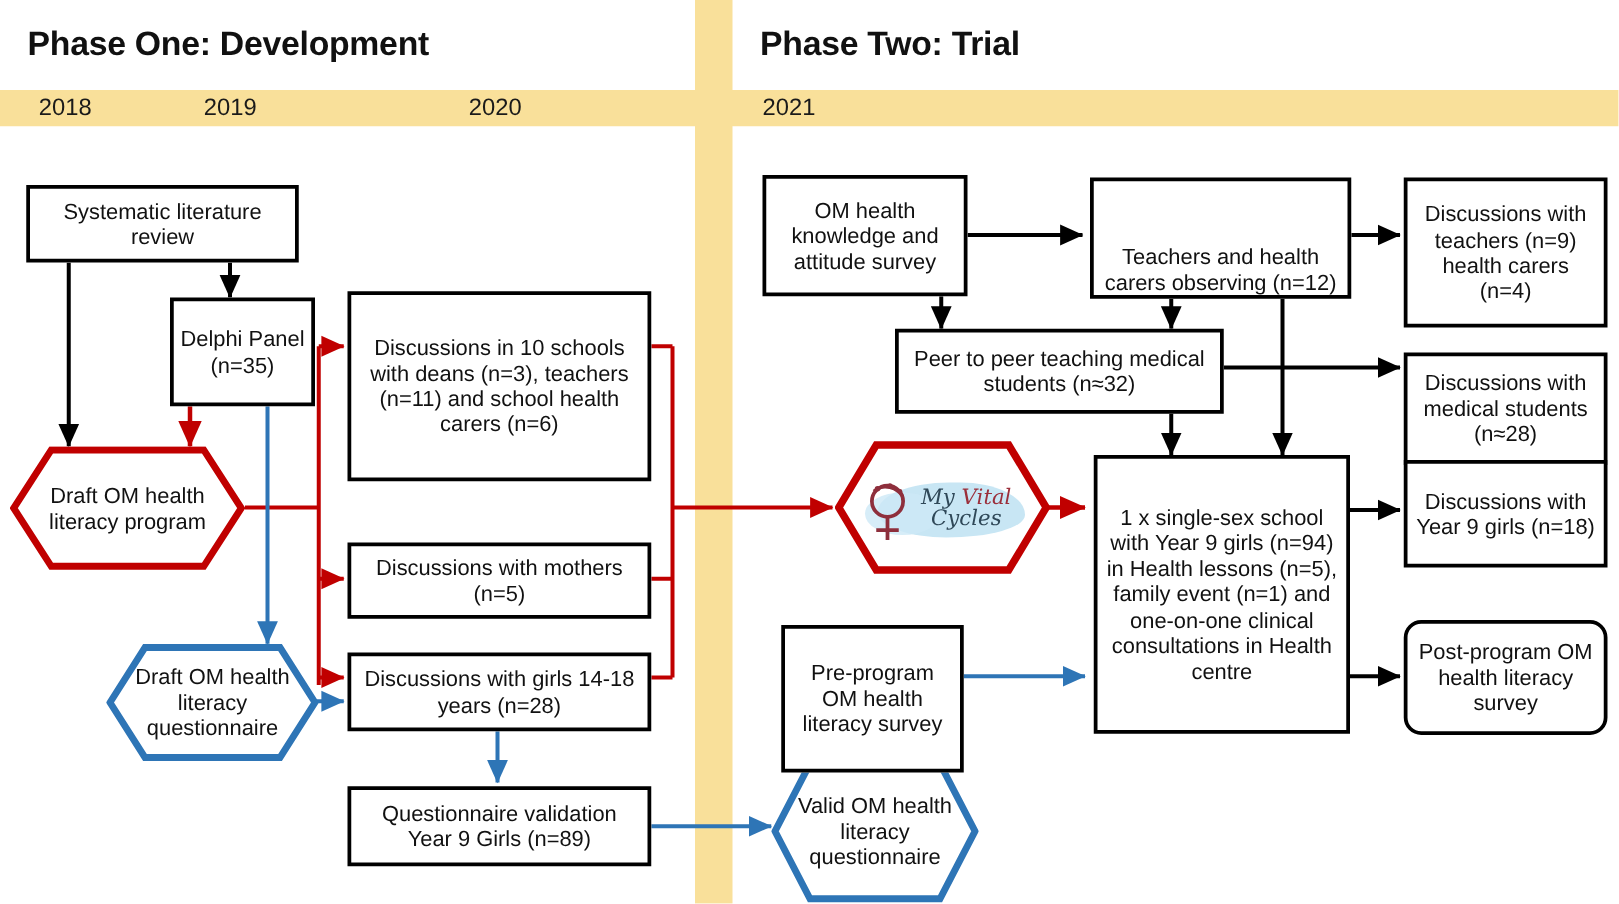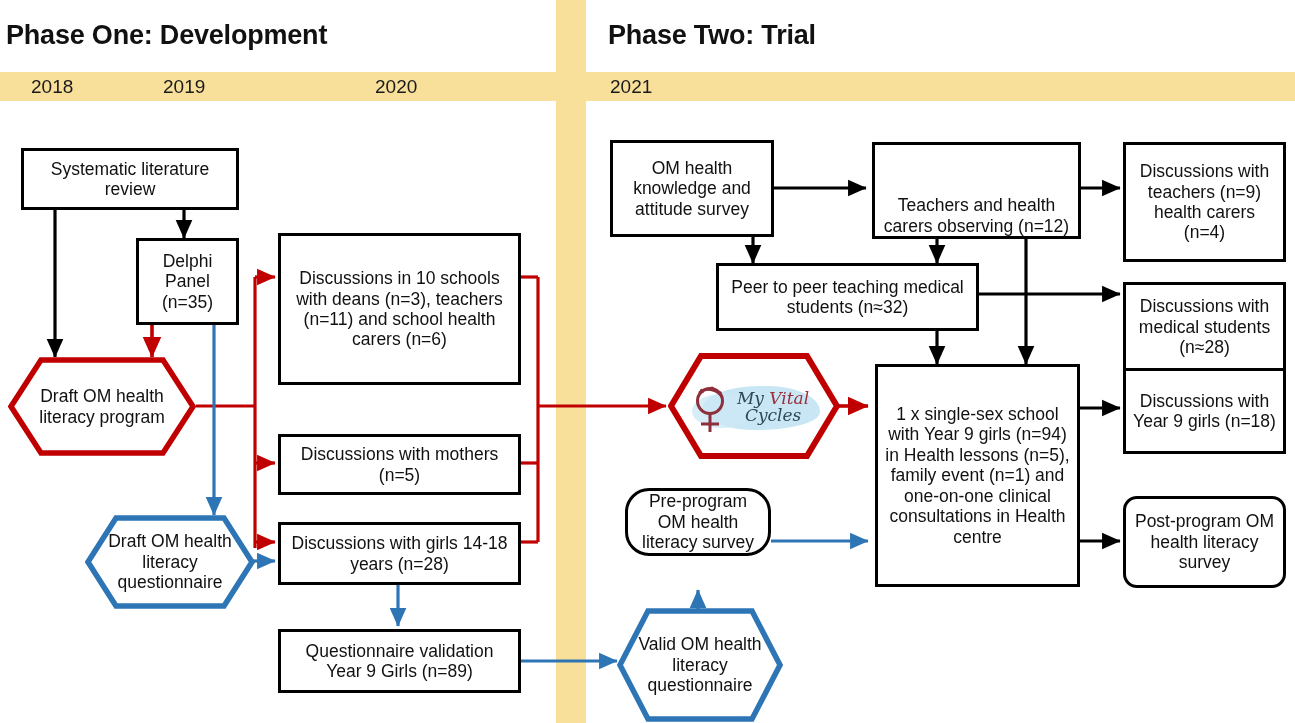--- a/index.html
+++ b/index.html
@@ -30,21 +30,21 @@
   .logo-venus{position:absolute;left:6px;top:6px;z-index:5;}
 </style>
 </head>
 <body>
 
 <div id="stage">
 
   <div class="band-h" style="left:0;top:72px;width:1295px;height:29px;"></div>
   <div class="band-v" style="left:556px;top:0;width:30px;height:723px;"></div>
 
-  <div class="phase-title" style="left:6px;top:20px;text-align:center;">Phase One: Development</div>
+  <div class="phase-title" style="left:22px;top:20px;text-align:center;">Phase One: Development</div>
   <div class="phase-title" style="left:608px;top:20px;">Phase Two: Trial</div>
 
   <div class="yearlbl" style="left:31px;top:76px;">2018</div>
   <div class="yearlbl" style="left:163px;top:76px;">2019</div>
   <div class="yearlbl" style="left:375px;top:76px;">2020</div>
   <div class="yearlbl" style="left:610px;top:76px;">2021</div>
 
   <svg class="edges" viewBox="0 0 1295 723">
     <defs>
       <marker id="ab" markerWidth="7" markerHeight="7" refX="5.6" refY="3" orient="auto" markerUnits="strokeWidth">
@@ -96,21 +96,21 @@
       <path d="M937,326 L937,364" stroke="#000" stroke-width="3.2" marker-end="url(#ab)"></path>
       <path d="M1080,408 L1120,408" stroke="#000" stroke-width="3.2" marker-end="url(#ab)"></path>
       <path d="M1080,541 L1120,541" stroke="#000" stroke-width="3.2" marker-end="url(#ab)"></path>
     </g>
   </svg>
 
   <div class="node box" style="left:21px;top:148px;width:218px;height:62px;">
     <span class="txt">Systematic literature review</span>
   </div>
 
-  <div class="node box" style="left:136px;top:238px;width:103px;height:87px;">
+  <div class="node box" style="left:136px;top:238px;width:116px;height:87px;">
     <span class="txt">Delphi Panel (n=35)</span>
   </div>
 
   <div class="node hex" style="left:8px;top:357px;width:188px;height:99px;">
     <svg class="hexsvg" viewBox="0 0 188 99" preserveAspectRatio="none">
       <polygon points="33,3 155,3 185,49.5 155,96 33,96 3,49.5" fill="#fff" stroke="#C00000" stroke-width="5.5"></polygon>
     </svg>
     <span class="txt">Draft OM health literacy program</span>
   </div>
 
@@ -188,21 +188,21 @@
   </div>
 
   <div class="node box" style="left:1123px;top:282px;width:163px;height:90px;">
     <span class="txt">Discussions with medical students (n≈28)</span>
   </div>
 
   <div class="node box" style="left:1123px;top:368px;width:163px;height:86px;">
     <span class="txt">Discussions with Year 9 girls (n=18)</span>
   </div>
 
-  <div class="node box" style="left:625px;top:488px;width:146px;height:68px;border-radius:24px;">
+  <div class="node box" style="left:625px;top:500px;width:146px;height:118px;">
     <span class="txt">Pre-program OM health literacy survey</span>
   </div>
 
   <div class="node box" style="left:1123px;top:496px;width:163px;height:92px;border-radius:14px;">
     <span class="txt">Post-program OM health literacy survey</span>
   </div>
 
 </div>
 
 </body></html>

